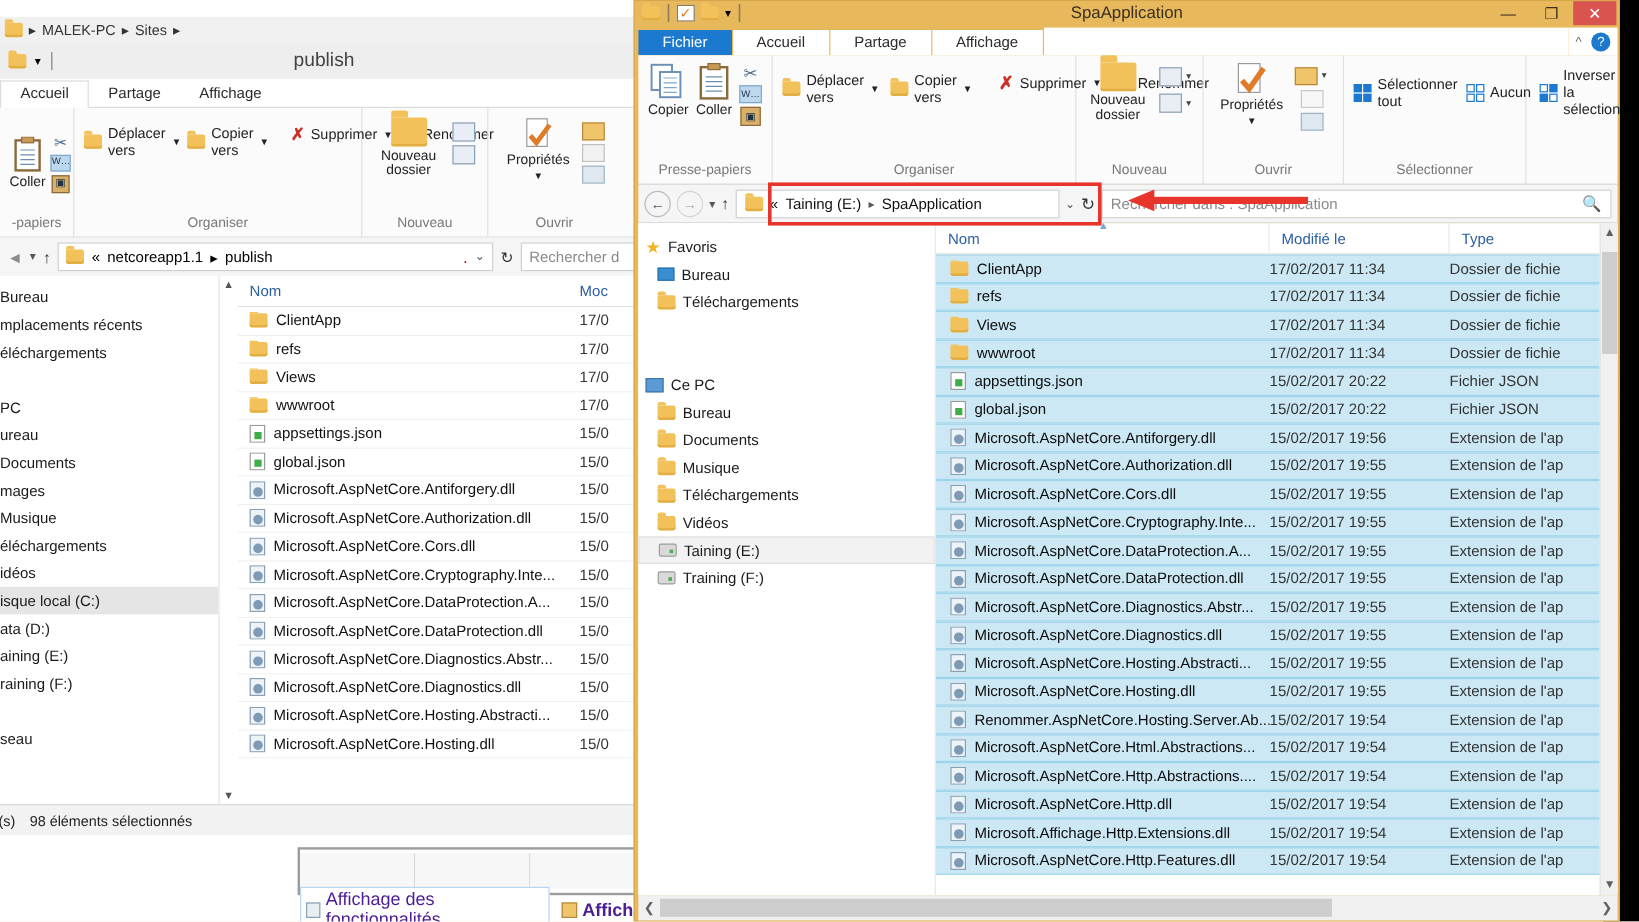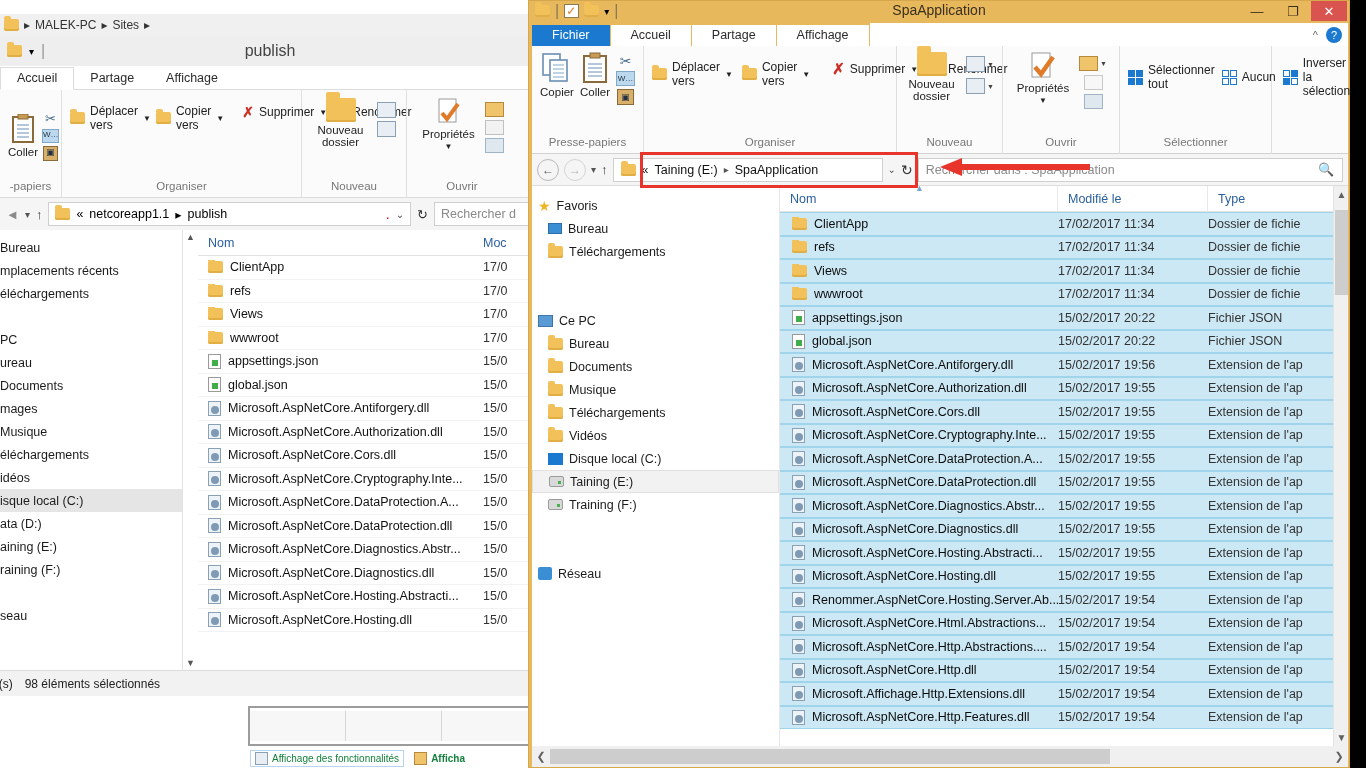--- a/index.html
+++ b/index.html
@@ -52,21 +52,21 @@
   .bg-status { position:absolute; left:0; top:670px; width:540px; height:26px;
                background:#f2f2f2; border-top:1px solid #dcdcdc; display:flex;
                align-items:center; font-size:12px; color:#222; gap:12px; padding-left:0px; }
 
   
   .lower { position:absolute; left:0; top:700px; width:540px; height:68px; background:#fff; }
   .lower-panel { position:absolute; left:248px; top:6px; width:292px; height:40px;
                  border:2px solid #9c9c9c; background:#fff; display:flex; }
   .lower-cell { flex:1; border-right:1px solid #d6d6d6; background:#f7f7f7; margin:3px 0; }
   .lower-tabs { position:absolute; left:250px; top:748px; width:290px; height:20px;
-                display:flex; align-items:center; font-size:10px; color:#15803d; gap:6px; }
+                display:flex; align-items:center; font-size:15px; color:#4c1d95; gap:6px; }
   .lower-tab { display:flex; align-items:center; gap:4px; padding:1px 4px;
                border:1px solid #b9d4ef; background:#fff; }
 
   
   .fgwin { position:absolute; left:528px; top:0; width:822px; height:768px;
            background:#e8b85c; border:1px solid #d6a84b; }
   .fg-title { position:absolute; left:0; top:0; width:100%; height:22px;
               background:#e8b85c; }
   .fg-title .qat { position:absolute; left:6px; top:1px; display:flex;
                    align-items:center; gap:5px; }
@@ -762,38 +762,30 @@
           <span>Musique</span>
         </div>
         <div class="nv">
           <span class="ic folder"></span>
           <span>Téléchargements</span>
         </div>
         <div class="nv">
           <span class="ic folder"></span>
           <span>Vidéos</span>
         </div>
-        <div class="nv">
-          <span class="ic" style="width:15px;height:12px;background:#1b79d0;"></span>
-          <span>Disque local (C:)</span>
-        </div>
         <div class="nv sel">
           <span class="ic disk"></span>
           <span>Taining (E:)</span>
         </div>
         <div class="nv">
           <span class="ic disk"></span>
           <span>Training (F:)</span>
         </div>
         <div class="nv"></div>
         <div class="nv"></div>
-        <div class="nv root">
-          <span class="ic net"></span>
-          <span>Réseau</span>
-        </div>
       </div>
 
       <div class="fg-list">
         <div class="fg-hdr">
           <div class="c" style="width:278px;position:relative;">
             <span>Nom</span>
             <span style="position:absolute;left:135px;top:-3px;color:#7aa7cc;font-size:9px;">▲</span>
           </div>
           <div class="c" style="width:150px;">Modifié le</div>
           <div class="c" style="flex:1;">Type</div>

